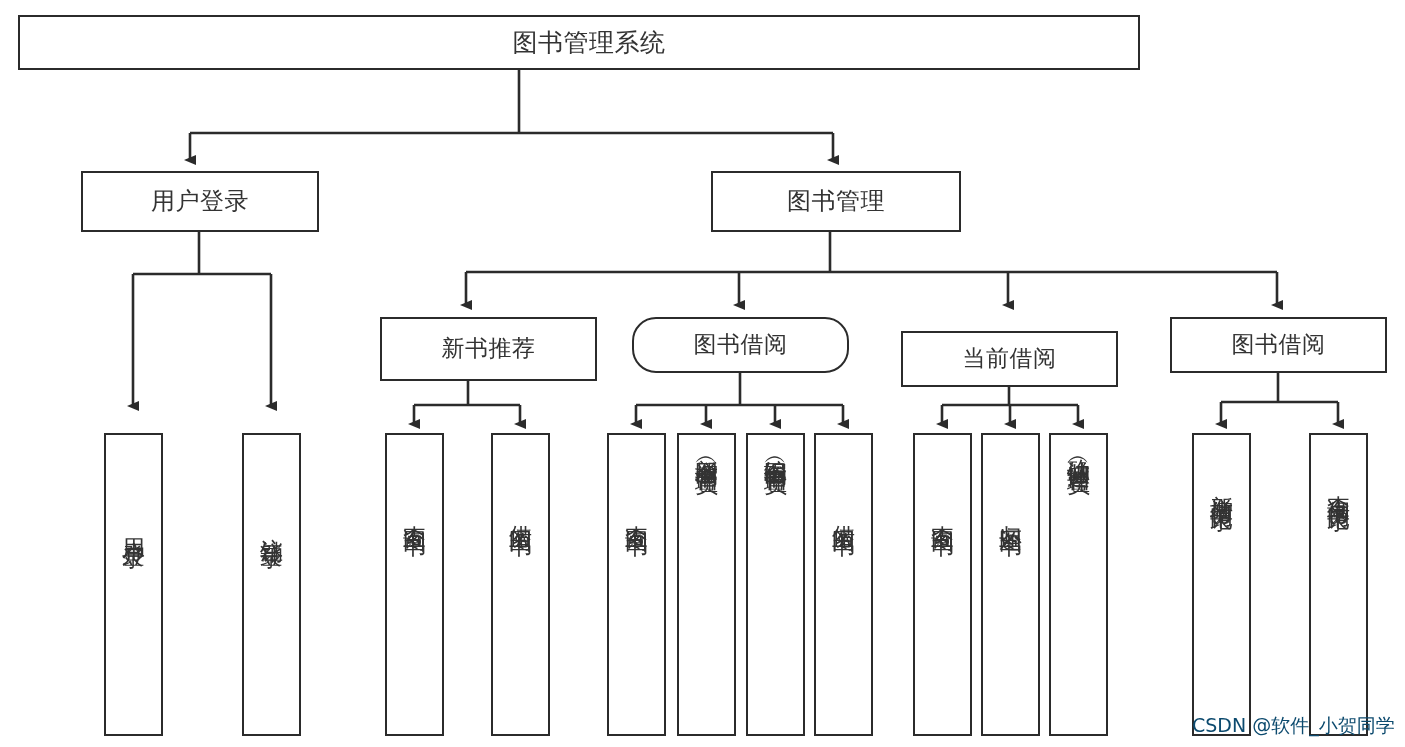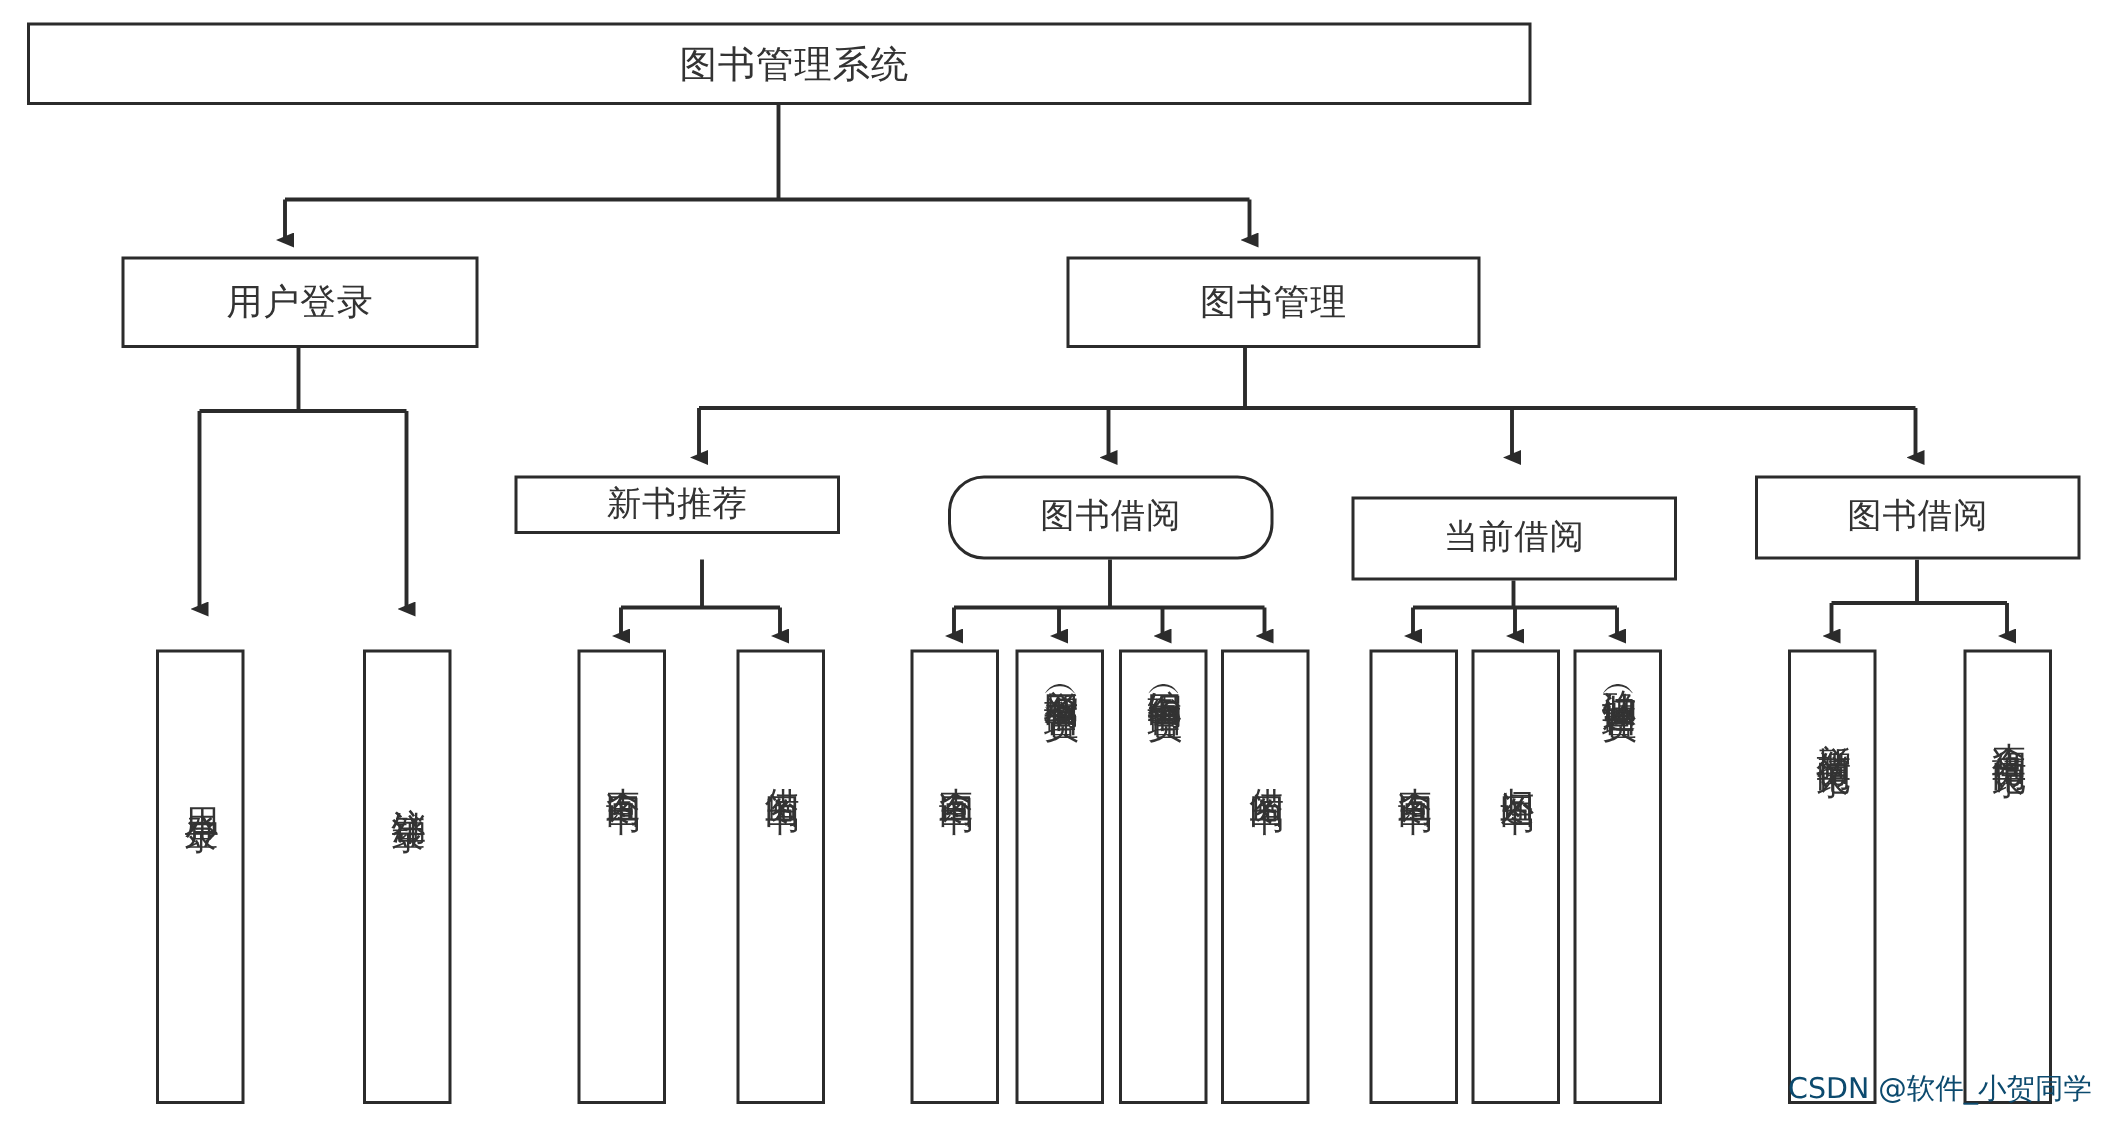--- a/index.html
+++ b/index.html
@@ -123,33 +123,33 @@
       <path d="M1010,405 L1010,424" marker-end="url(#arrowhead)"></path>
       <path d="M1078,405 L1078,424" marker-end="url(#arrowhead)"></path>
 
       <path d="M1278,373 L1278,402"></path>
       <path d="M1221,402 L1338,402"></path>
       <path d="M1221,402 L1221,424" marker-end="url(#arrowhead)"></path>
       <path d="M1338,402 L1338,424" marker-end="url(#arrowhead)"></path>
     </g>
   </svg>
 
-  <div class="node-box node-root" style="left:18px; top:15px; width:1003px; height:55px;padding-left:20px;">
+  <div class="node-box node-root" style="left:18px; top:15px; width:1122px; height:55px;padding-left:20px;">
     <span class="node-label">图书管理系统</span>
   </div>
 
   <div class="node-box node-l1" style="left:81px; top:171px; width:238px; height:61px;">
     <span class="node-label">用户登录</span>
   </div>
 
-  <div class="node-box node-l1" style="left:711px; top:171px; width:276px; height:61px;align-items:center;">
+  <div class="node-box node-l1" style="left:711px; top:171px; width:250px; height:61px;align-items:center;">
     <span class="node-label">图书管理</span>
   </div>
 
-  <div class="node-box node-l2" style="left:343px; top:317px; width:217px; height:39px;">
+  <div class="node-box node-l2" style="left:380px; top:317px; width:217px; height:64px;">
     <span class="node-label">新书推荐</span>
   </div>
 
   <div class="node-box node-l2" style="left:632px; top:317px; width:217px; height:56px;border-radius:24px;">
     <span class="node-label">图书借阅</span>
   </div>
 
   <div class="node-box node-l2" style="left:901px; top:331px; width:217px; height:56px;">
     <span class="node-label">当前借阅</span>
   </div>

